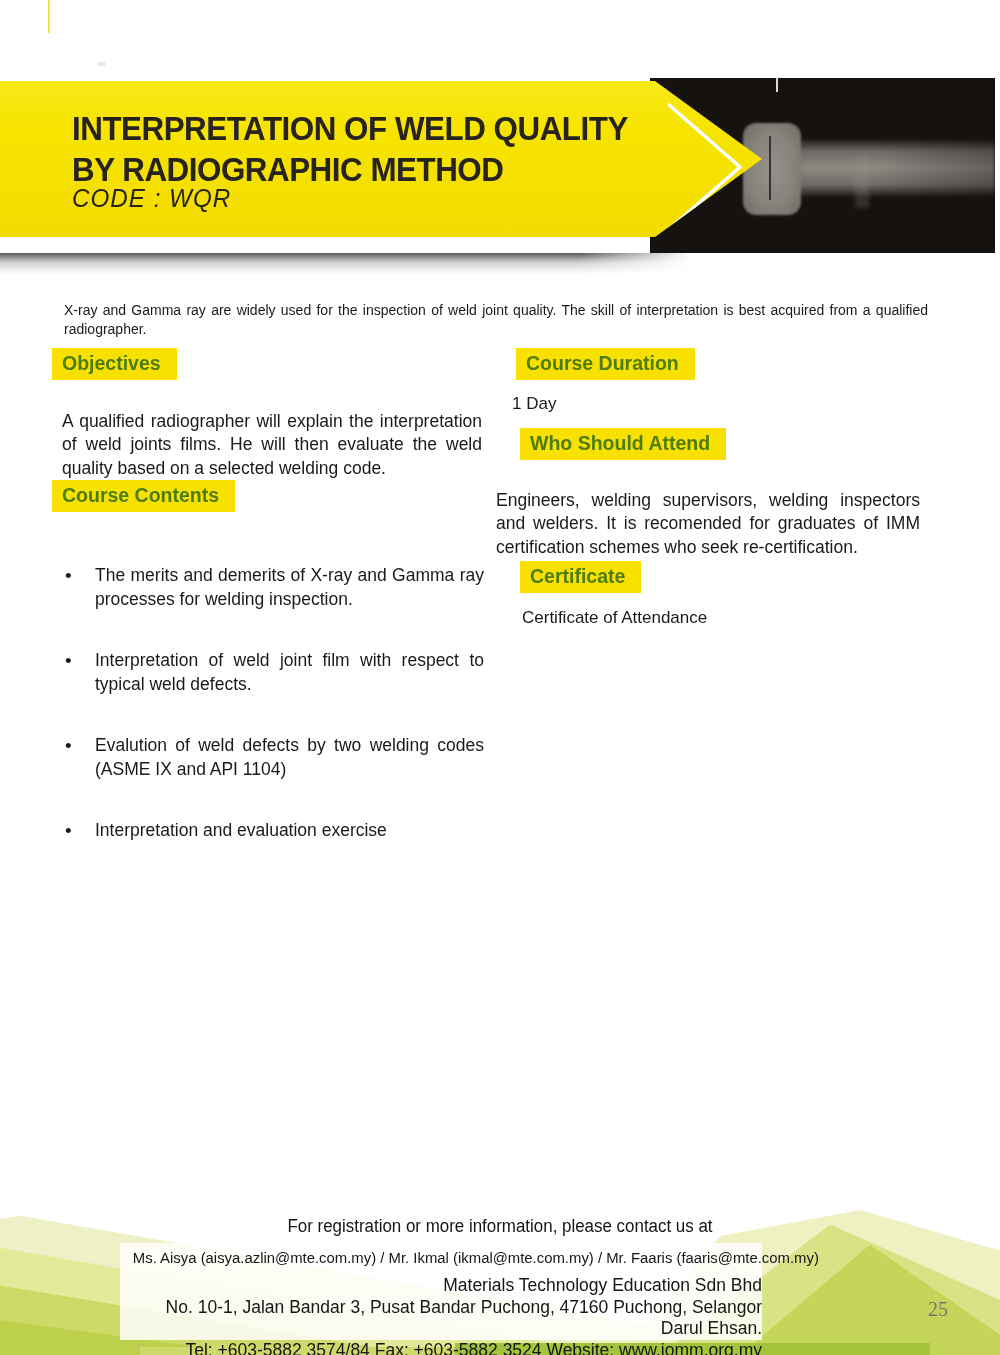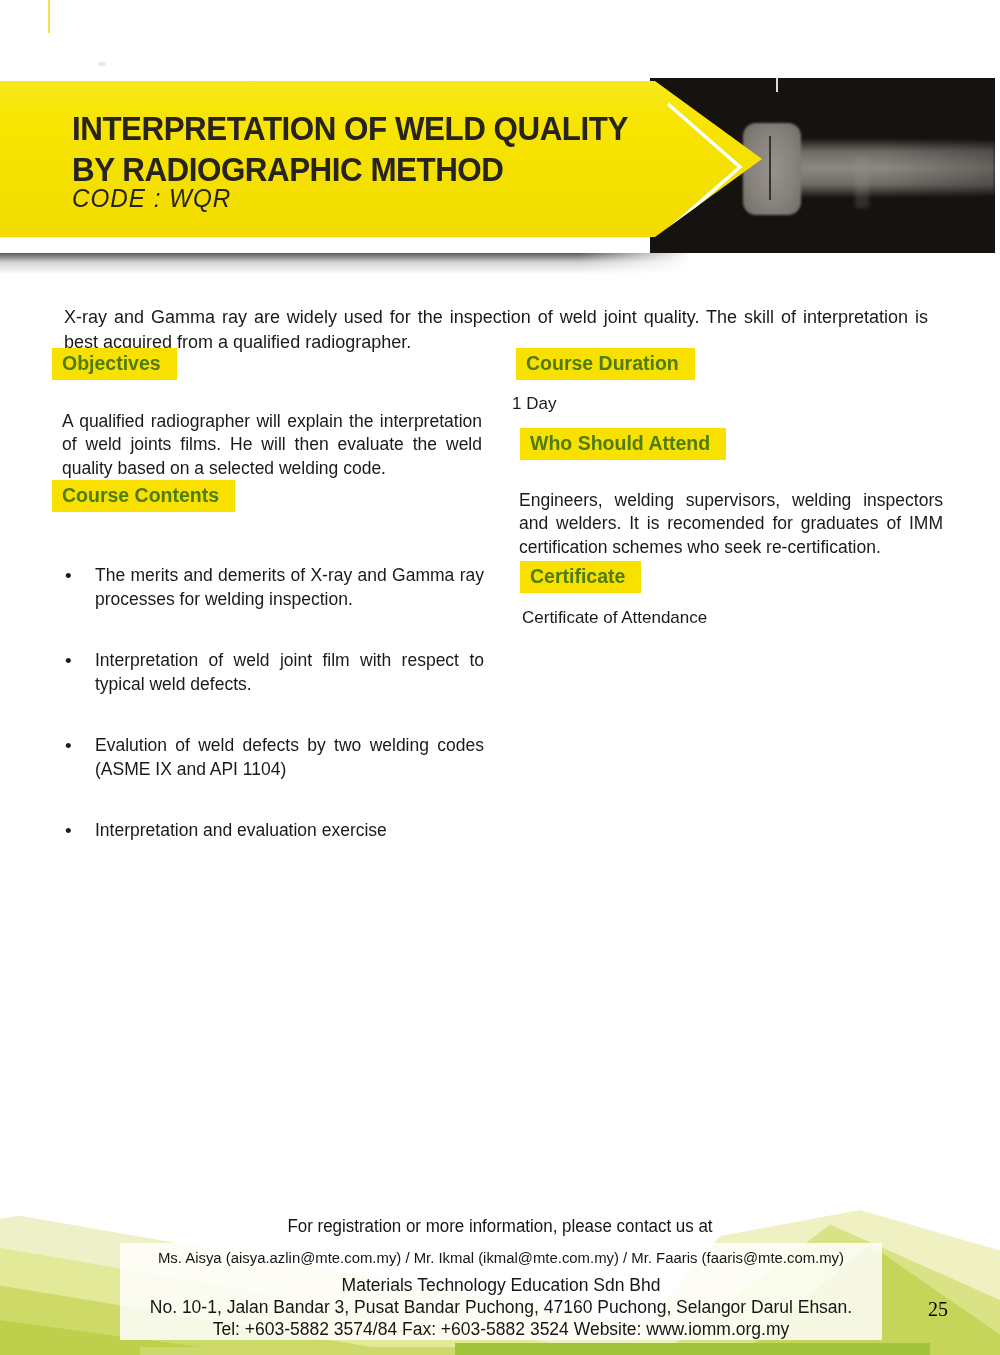--- a/index.html
+++ b/index.html
@@ -32,21 +32,21 @@
   .banner-shadow{position:absolute;left:0;top:253px;width:690px;height:21px;
     background:linear-gradient(180deg, rgba(45,45,45,.78) 0%, rgba(125,125,125,.35) 45%, rgba(255,255,255,0) 100%);
     -webkit-mask-image:linear-gradient(90deg,#000 84%,transparent 100%);
     mask-image:linear-gradient(90deg,#000 84%,transparent 100%);}
   .title{position:absolute;left:72px;top:27px;color:#27231f;font-weight:bold;
     font-size:33px;line-height:41px;letter-spacing:-.5px;transform:scaleX(.95);transform-origin:left top;white-space:nowrap;}
   .code{position:absolute;left:72px;top:103px;color:#27231f;font-style:italic;
     font-size:25px;letter-spacing:1px;transform:scaleX(.97);transform-origin:left top;white-space:nowrap;}
 
   
-  .intro{position:absolute;left:64px;top:287px;width:864px;font-size:18px;line-height:1.38;text-align:justify;}
+  .intro{position:absolute;left:64px;top:287px;width:864px;font-size:14px;line-height:1.38;text-align:justify;}
   .hl{position:absolute;display:inline-block;background:#f8e000;color:#4d7c0f;font-weight:bold;
     font-size:19.5px;padding:4px 16px 5px 10px;white-space:nowrap;}
   .para{position:absolute;font-size:17.5px;line-height:1.37;text-align:justify;}
   .plain{position:absolute;font-size:17px;white-space:nowrap;}
   .bullets{position:absolute;left:62px;top:527px;width:422px;margin:0;padding:0;list-style:none;}
   .bullets li{position:relative;padding-left:33px;font-size:17.5px;line-height:1.37;text-align:justify;margin-bottom:1px;margin-top:37px;}
   .bullets li::before{content:"\2022";position:absolute;left:3px;top:-1px;font-size:19px;}
 
   
   .footer{position:absolute;left:0;top:1210px;width:1000px;height:145px;overflow:hidden;}
@@ -55,27 +55,27 @@
   .f2{background:#e1e897;clip-path:polygon(0 26%,62% 100%,0 100%);opacity:.96;}
   .f3{background:#cdda68;clip-path:polygon(0 52%,42% 100%,0 100%);}
   .f4{background:#bdd04b;clip-path:polygon(0 76%,26% 100%,0 100%);}
   .f5{background:#eceeb8;clip-path:polygon(72% 18%,86% 0%,100% 28%,100% 100%,62% 100%);opacity:.85;}
   .f6{background:#d6e07e;clip-path:polygon(83% 10%,100% 62%,100% 100%,66% 100%);opacity:.9;}
   .f7{background:#c3d456;clip-path:polygon(87% 24%,100% 86%,100% 100%,74% 100%);opacity:.95;}
   .f8{position:absolute;left:45.5%;bottom:0;width:47.5%;height:12px;background:#a2c43d;}
   .f9{position:absolute;left:14%;bottom:0;width:31.5%;height:8px;background:#cdd96b;}
   .contact-head{position:absolute;left:0;top:6px;width:100%;text-align:center;font-size:18px;color:#161616;
     transform:scaleX(.94);transform-origin:center top;z-index:5;}
-  .contact-band{position:absolute;left:120px;top:33px;width:762px;height:97px;background:rgba(255,255,255,.84);
-    z-index:4;text-align:center;color:#161616;}
+  .contact-band{position:absolute;left:120px;top:33px;width:642px;height:97px;background:rgba(255,255,255,.84);
+    z-index:4;text-align:right;color:#161616;}
   .contact-line1{margin-top:6px;font-size:15.5px;transform:scaleX(.96);transform-origin:center top;white-space:nowrap;}
   .contact-line2{margin-top:8px;font-size:17.5px;}
   .contact-line3{margin-top:1px;font-size:17.5px;}
   .contact-line4{margin-top:1px;font-size:17.5px;}
-  .page-num{position:absolute;left:928px;top:88px;font-family:"Liberation Serif", serif;font-size:20px;color:#000000;z-index:6;}
+  .page-num{position:absolute;left:928px;top:88px;font-family:"Liberation Serif", serif;font-size:20px;color:#737373;z-index:6;}
 </style>
 </head>
 <body>
 
 <div class="page">
 
   <div class="corner-line"></div>
   <div class="speck"></div>
 
   <div class="photo-strip">
@@ -109,21 +109,21 @@
     <li>The merits and demerits of X-ray and Gamma ray processes for welding inspection.</li>
     <li>Interpretation of weld joint film with respect to typical weld defects.</li>
     <li>Evalution of weld defects by two welding codes (ASME IX and API 1104)</li>
     <li>Interpretation and evaluation exercise</li>
   </ul>
 
   <div class="hl" style="left:516px;top:348px;">Course Duration</div>
   <div class="plain" style="left:512px;top:394px;">1 Day</div>
 
   <div class="hl" style="left:520px;top:428px;">Who Should Attend</div>
-  <p class="para" style="left:519px;top:471px;width:424px;">Engineers, welding supervisors, welding inspectors and welders. It is recomended for graduates of IMM certification schemes who seek re-certification.</p>
+  <p class="para" style="left:496px;top:471px;width:424px;">Engineers, welding supervisors, welding inspectors and welders. It is recomended for graduates of IMM certification schemes who seek re-certification.</p>
 
   <div class="hl" style="left:520px;top:561px;">Certificate</div>
   <div class="plain" style="left:522px;top:608px;">Certificate of Attendance</div>
 
   <div class="footer">
     <div class="fp f1"></div>
     <div class="fp f2"></div>
     <div class="fp f3"></div>
     <div class="fp f4"></div>
     <div class="fp f5"></div>

